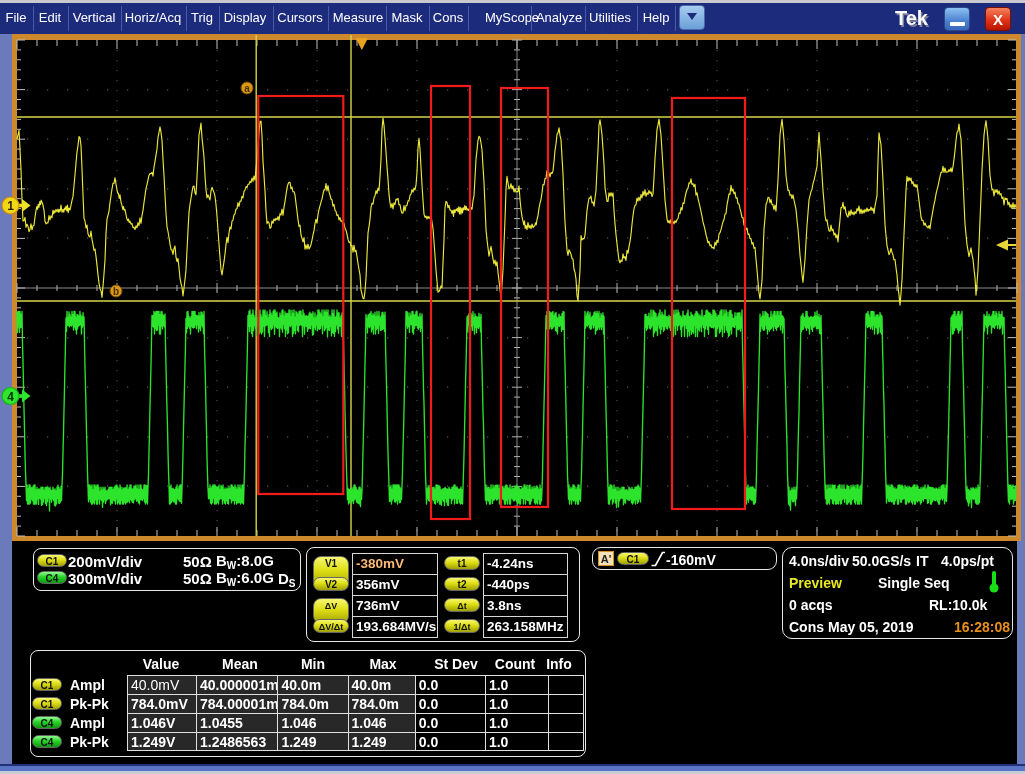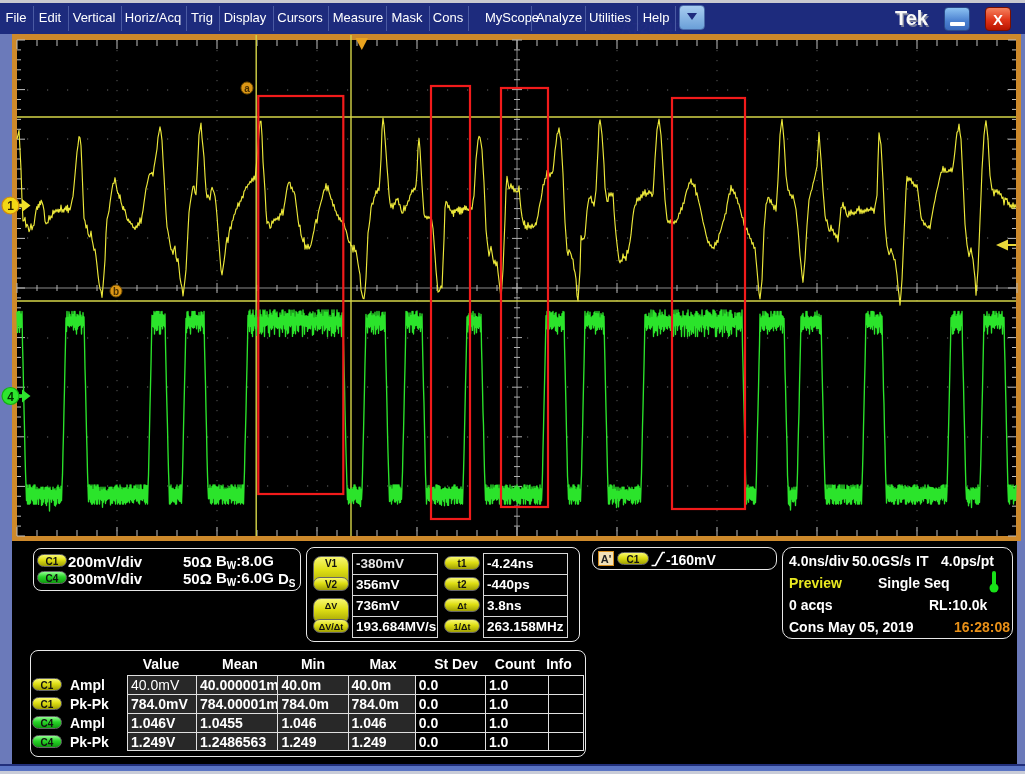--- a/index.html
+++ b/index.html
@@ -105,21 +105,21 @@
 <div style="position:absolute;left:306px;top:547px;width:274px;height:95px;border:1.5px solid #e8e8e8;border-radius:8px;"></div>
 <div style="position:absolute;left:352px;top:552.5px;width:85.5px;height:85px;border:1px solid #d8d8d8;"></div>
 <div style="position:absolute;left:483px;top:552.5px;width:85px;height:85px;border:1px solid #d8d8d8;"></div>
 <div style="position:absolute;left:352px;top:573.5px;width:85.5px;height:1px;background:#d8d8d8;"></div>
 <div style="position:absolute;left:483px;top:573.5px;width:85px;height:1px;background:#d8d8d8;"></div>
 <div style="position:absolute;left:352px;top:594.5px;width:85.5px;height:1px;background:#d8d8d8;"></div>
 <div style="position:absolute;left:483px;top:594.5px;width:85px;height:1px;background:#d8d8d8;"></div>
 <div style="position:absolute;left:352px;top:615.5px;width:85.5px;height:1px;background:#d8d8d8;"></div>
 <div style="position:absolute;left:483px;top:615.5px;width:85px;height:1px;background:#d8d8d8;"></div>
 <div style="position:absolute;left:313px;top:555.5px;width:36px;height:32px;background:linear-gradient(180deg,#f8f870 0%,#dede14 45%,#a0a004 100%);border:1px solid #666;border-radius:8.0px;color:#111;font-size:10px;font-weight:bold;text-align:center;line-height:14px;">V1</div>
-<div style="position:absolute;left:356px;top:555.5px;color:#e5e5e5;font-weight:bold;font-size:13.5px;">-380mV</div>
+<div style="position:absolute;left:356px;top:555.5px;color:#fdba74;font-weight:bold;font-size:13.5px;">-380mV</div>
 <div style="position:absolute;left:444px;top:555.5px;width:36px;height:14px;background:linear-gradient(180deg,#f8f870 0%,#dede14 45%,#a0a004 100%);border:1px solid #666;border-radius:8.0px;color:#111;font-size:10px;font-weight:bold;text-align:center;line-height:14px;">t1</div>
 <div style="position:absolute;left:487px;top:555.5px;color:#fff;font-weight:bold;font-size:13.5px;">-4.24ns</div>
 <div style="position:absolute;left:313px;top:576.5px;width:36px;height:14px;background:linear-gradient(180deg,#f8f870 0%,#dede14 45%,#a0a004 100%);border:1px solid #666;border-radius:8.0px;color:#111;font-size:10px;font-weight:bold;text-align:center;line-height:14px;">V2</div>
 <div style="position:absolute;left:356px;top:576.5px;color:#fff;font-weight:bold;font-size:13.5px;">356mV</div>
 <div style="position:absolute;left:444px;top:576.5px;width:36px;height:14px;background:linear-gradient(180deg,#f8f870 0%,#dede14 45%,#a0a004 100%);border:1px solid #666;border-radius:8.0px;color:#111;font-size:10px;font-weight:bold;text-align:center;line-height:14px;">t2</div>
 <div style="position:absolute;left:487px;top:576.5px;color:#fff;font-weight:bold;font-size:13.5px;">-440ps</div>
 <div style="position:absolute;left:313px;top:597.5px;width:36px;height:26px;background:linear-gradient(180deg,#f8f870 0%,#dede14 45%,#a0a004 100%);border:1px solid #666;border-radius:8.0px;color:#111;font-size:9px;font-weight:bold;text-align:center;line-height:14px;">ΔV</div>
 <div style="position:absolute;left:356px;top:597.5px;color:#fff;font-weight:bold;font-size:13.5px;">736mV</div>
 <div style="position:absolute;left:444px;top:597.5px;width:36px;height:14px;background:linear-gradient(180deg,#f8f870 0%,#dede14 45%,#a0a004 100%);border:1px solid #666;border-radius:8.0px;color:#111;font-size:9px;font-weight:bold;text-align:center;line-height:14px;">Δt</div>
 <div style="position:absolute;left:487px;top:597.5px;color:#fff;font-weight:bold;font-size:13.5px;">3.8ns</div>

